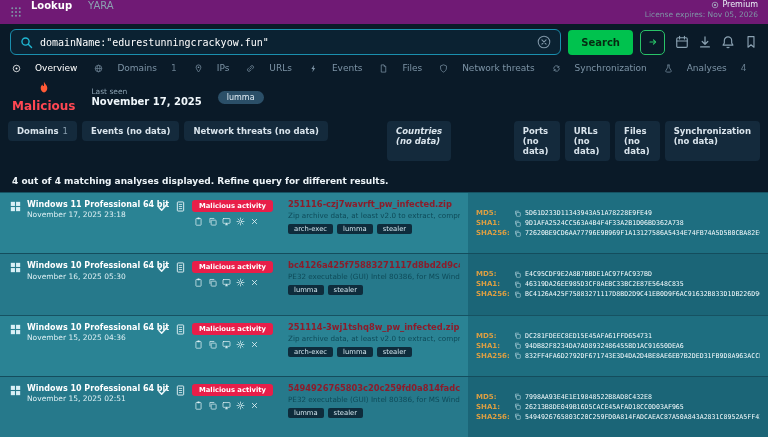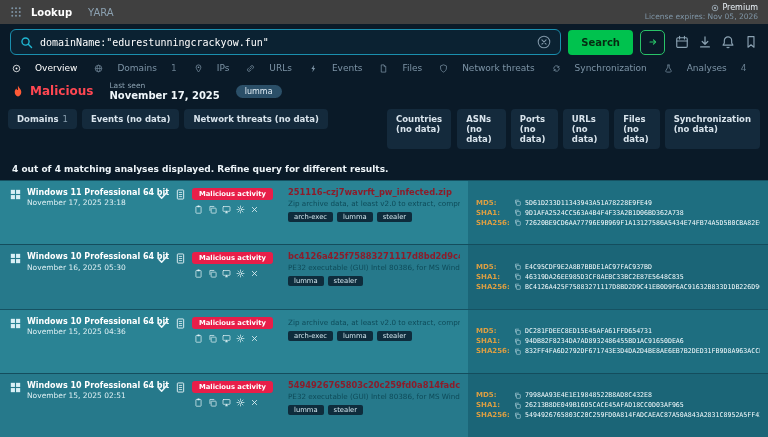--- a/index.html
+++ b/index.html
@@ -15,21 +15,21 @@
   svg { display: block; }
   .i9  { width: 9px;  height: 9px; }
   .i11 { width: 11px; height: 11px; }
   .i12 { width: 12px; height: 12px; }
   .i13 { width: 13px; height: 13px; }
   .i14 { width: 14px; height: 14px; }
   .i7  { width: 7px;  height: 7px; }
   .i8  { width: 8px;  height: 8px; }
 
   
-  .topbar { height: 24px; flex: none; display: flex; align-items: center; padding: 0 10px; background: #404040; }
+  .topbar { height: 24px; flex: none; display: flex; padding: 0 10px; background: #701a75; }
   .apps-btn { color: #7f95a6; margin-right: 9px; background: none; border: none; padding: 0; }
   .top-tab { font-size: 10px; color: #8ba0b0; margin-right: 16px; cursor: default; }
   .top-tab.active { color: #ffffff; font-weight: bold; }
   .top-right { margin-left: auto; text-align: right; line-height: 1.2; }
   .premium-line { font-size: 8px; color: #eaf2f8; display: flex; align-items: center; justify-content: flex-end; gap: 3px; }
   .premium-line svg { color: #aebfcc; }
   .license-line { font-size: 7.5px; color: #7f95a6; }
 
   
   .search-row { flex: none; display: flex; align-items: center; gap: 7px; padding: 5px 10px 4px; }
@@ -46,31 +46,31 @@
   .icon-btn { background: none; border: none; padding: 0; color: #8ba2b2; display: flex; align-items: center; justify-content: center; }
 
   
   .nav-tabs { flex: none; display: flex; align-items: center; gap: 17px; padding: 4px 12px 6px; }
   .nav-tab { display: flex; align-items: center; gap: 14px; font-size: 9px; color: #7d94a6; cursor: default; }
   .nav-tab.active { color: #ffffff; }
   .tab-count { opacity: .8; }
 
   
   .verdict-row { flex: none; display: flex; align-items: center; gap: 16px; padding: 2px 12px 8px; }
-  .verdict-flag { display: flex; align-items: center; gap: 6px; }
+  .verdict-flag { display: flex; align-items: center; gap: 6px; flex-direction: column; }
   .verdict-flag svg { color: #ff5a36; }
   .verdict-label { color: #ff4752; font-size: 12px; font-weight: bold; }
   .lastseen-label { font-size: 7.5px; color: #8aa0b0; }
   .lastseen-date { font-size: 10px; font-weight: bold; color: #f0f7fb; }
   .verdict-tag { background: #2b4f68; color: #e2eef6; font-size: 8px; padding: 2px 9px; border-radius: 9px; }
 
   
   .panels { flex: none; display: grid; grid-template-columns: 1fr 1fr; gap: 6px; padding: 0 8px 8px; align-items: start; }
   .col { display: flex; flex-direction: row; gap: 5px; }
-  .half-row { display: grid; grid-template-columns: 1fr 1fr; gap: 6px; }
+  .half-row { display: grid; grid-template-columns: 1fr 1fr; gap: 17px; font-style: italic; }
   .panel { background: #142a3c; border-radius: 4px; }
   .panel-header { padding: 5px 9px; font-size: 8.5px; font-weight: bold; color: #d9e4ec; }
   .panel-count { color: #8aa0b0; font-weight: normal; margin-left: 4px; }
   .domain-row { margin: 0 3px 3px; background: #0e2030; border-radius: 3px; padding: 4px 7px;
                 display: flex; align-items: center; gap: 7px; font-size: 8px; }
   .domain-row svg { color: #ff5a36; flex: none; }
   .domain-date { color: #8ba2b2; }
   .domain-name { color: #edf5fa; }
   .malconf-badge { color: #ff5f6d; background: #381722; border-radius: 3px; padding: 1px 5px; font-size: 7.5px; }
 
@@ -373,23 +373,20 @@
         </div>
       <div class="panel">
           <div class="panel-header">Network threats (no data)</div>
         </div>
     </div>
     <div class="col">
       <div class="half-row">
         <div class="panel">
             <div class="panel-header">Countries (no data)</div>
           </div>
-        <div class="panel">
-            <div class="panel-header">ASNs (no data)</div>
-          </div>
       </div>
       <div class="panel">
           <div class="panel-header">Ports (no data)</div>
         </div>
       <div class="panel">
           <div class="panel-header">URLs (no data)</div>
         </div>
       <div class="panel">
           <div class="panel-header">Files (no data)</div>
         </div>
@@ -578,20 +575,21 @@
             </svg>
           <svg class="i9" viewBox="0 0 16 16">
               <use href="#sym-gear"></use>
             </svg>
           <svg class="i9" viewBox="0 0 16 16">
               <use href="#sym-x"></use>
             </svg>
         </div>
         </div>
       <div class="file-cell">
+          <div class="file-name">251114-3wj1tshq8w_pw_infected.zip</div>
         <div class="file-type">Zip archive data, at least v2.0 to extract, compression method=AES</div>
         <div class="file-tags">
           <span class="file-tag">arch-exec</span>
           <span class="file-tag">lumma</span>
           <span class="file-tag">stealer</span>
         </div>
         </div>
       <div class="hash-cell">
         <div class="hash-line">
             <span class="hash-label">MD5:</span>

